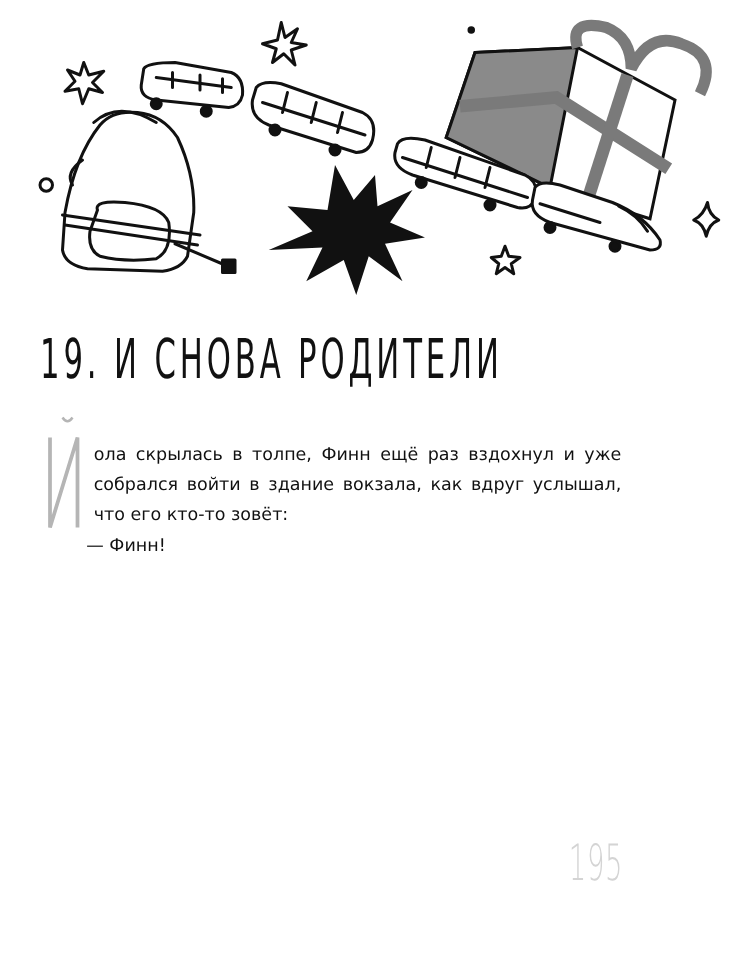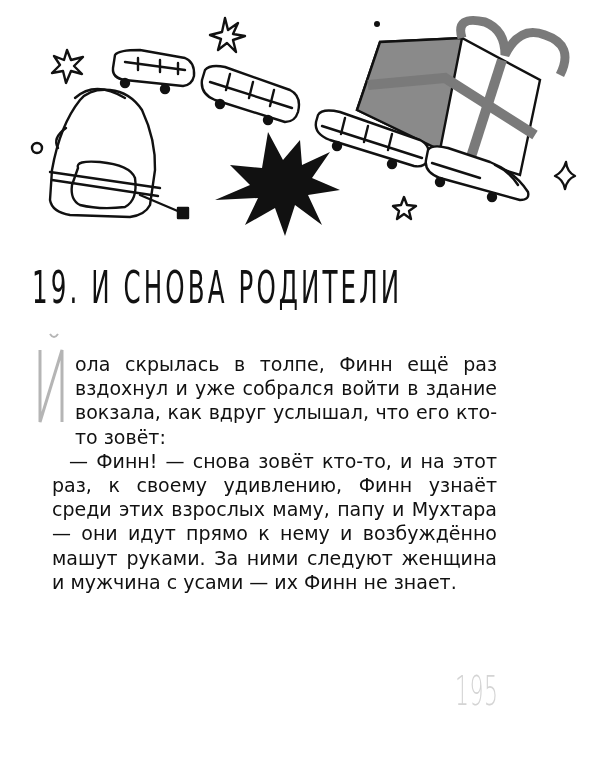--- a/index.html
+++ b/index.html
@@ -4,21 +4,21 @@
 <style>
   html, body { margin:0; padding:0; background:#ffffff; }
   body { width:600px; height:777px; position:relative; overflow:hidden;
          font-family:"DejaVu Sans", sans-serif; color:#111; }
   .illustration { position:absolute; left:0; top:0; width:600px; height:240px; }
   .chapter-title { position:absolute; left:32px; top:262px; margin:0;
          font-family:"DejaVu Sans Condensed","DejaVu Sans", sans-serif;
          font-weight:normal; font-size:44px; letter-spacing:5px; color:#111;
          transform:scaleX(0.62); transform-origin:left top; white-space:nowrap; }
   .body-text { position:absolute; left:52px; top:352px; width:445px;
-         font-size:19px; line-height:24.2px; text-align:justify; }
+         font-size:14px; line-height:24.2px; text-align:justify; }
   .body-text p { margin:0; }
   .para-indent { text-indent:17px; }
   .dropcap-block { position:relative; padding-left:23px; }
   .dropcap { position:absolute; left:-16px; top:-22px; width:30px; height:96px; }
   .page-number { position:absolute; left:455px; top:668px;
          font-family:"DejaVu Sans", sans-serif; font-weight:200;
          font-size:40px; color:#d4d4d4; letter-spacing:1px;
          transform:scaleX(0.55); transform-origin:left top; }
 </style>
 </head>
@@ -98,16 +98,16 @@
 <h1 class="chapter-title">19. И СНОВА РОДИТЕЛИ</h1>
 
 <div class="body-text">
   <div class="dropcap-block">
     <svg class="dropcap" viewBox="0 0 30 96" xmlns="http://www.w3.org/2000/svg">
       <path d="M14 4 Q18 10 22 4" fill="none" stroke="#b5b5b5" stroke-width="2"></path>
       <path d="M4 20 L4 92 L26 20 L26 92" fill="none" stroke="#b5b5b5" stroke-width="3"></path>
     </svg>
     <p>ола скрылась в толпе, Финн ещё раз вздохнул и уже собрался войти в здание вокзала, как вдруг услышал, что его кто-то зовёт:</p>
   </div>
-  <p class="para-indent">— Финн! — снова зовёт кто-то, и на этот раз, к своему удивлению, Финн узнаёт среди этих взрослых маму, папу и Мухтара — они идут прямо к нему и возбуждённо машут руками. За ними следуют женщина и мужчина с усами — их Финн не знает.</p>
+  <p class="para-indent">— Финн!</p>
 </div>
 
 <div class="page-number">195</div>
 
 </body></html>

